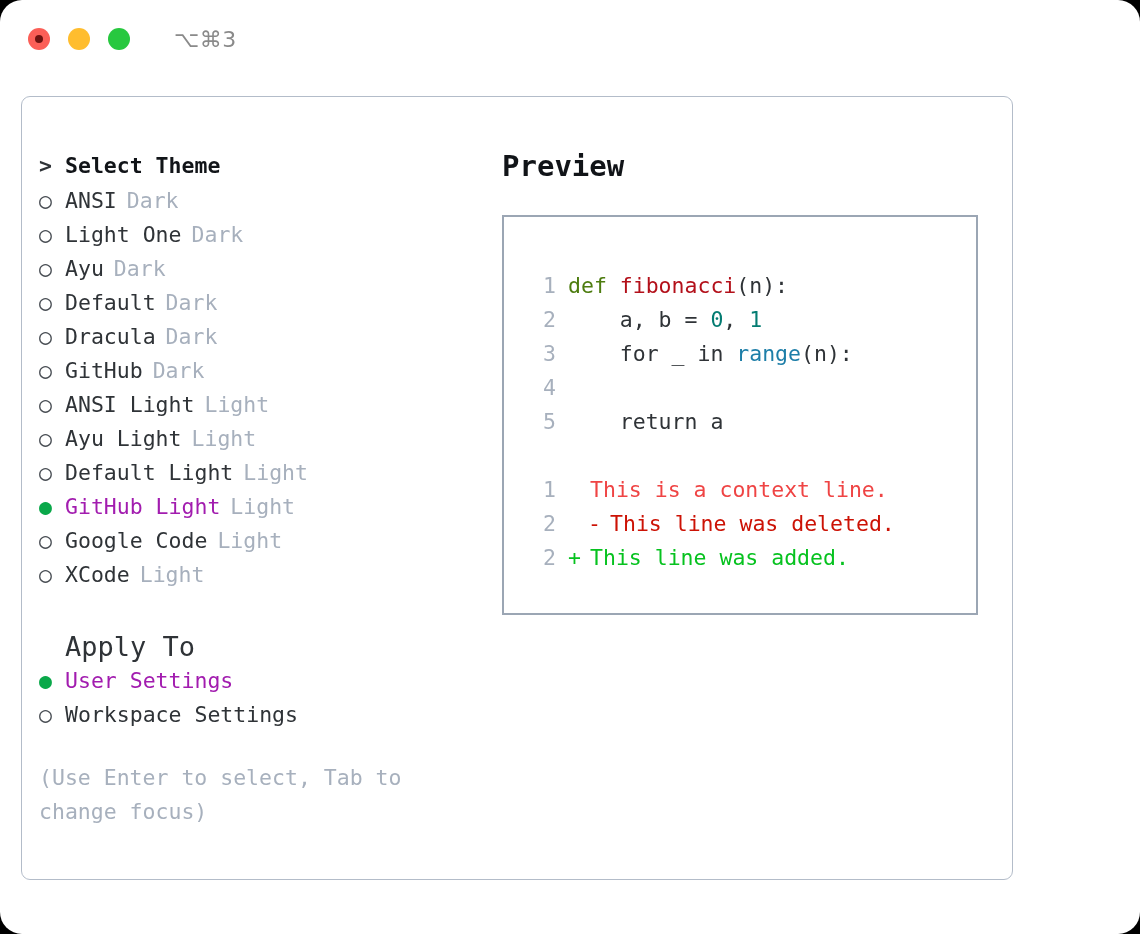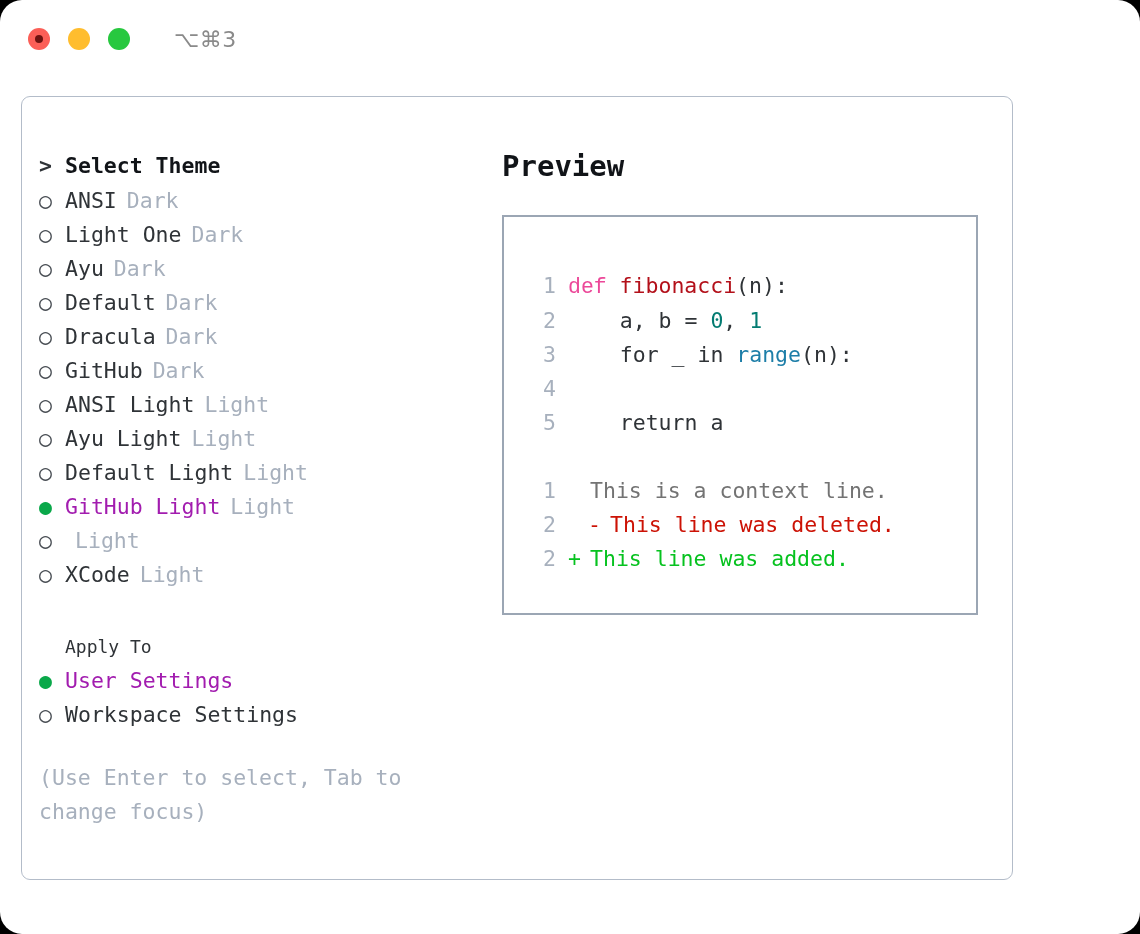--- a/index.html
+++ b/index.html
@@ -118,21 +118,21 @@
   }
   .item-label { color: #2f3337; }
   .item-label.selected { color: #a21caf; }
   .item-tag {
     color: #a7b0bd;
     margin-left: 10px;
   }
 
   .section-gap { height: 38px; }
   .apply-header {
-    font-size: 18px;
+    font-size: 27px;
     line-height: 34px;
     color: #2f3337;
     padding-left: 26px;
     white-space: pre;
   }
 
   #hint {
     position: absolute;
     left: 17px;
     top: 664px;
@@ -175,29 +175,29 @@
   }
   .lineno {
     flex: 0 0 30px;
     width: 30px;
     text-align: right;
     color: #a7b0bd;
     margin-right: 12px;
   }
   .codetext { white-space: pre; }
 
-  .tok-def   { color: #ec4899; font-family: Liberation Mono, monospace; }
+  .tok-def   { color: #4d7c0f; }
   .tok-fn    { color: #b3101a; }
   .tok-num   { color: #047c72; }
   .tok-call  { color: #1d7ea8; }
   .tok-plain { color: #2f3337; }
 
   .blank-line { height: 34px; }
 
-  .diff-ctx  { color: #737373; }
+  .diff-ctx  { color: #ef4444; }
   .diff-del  { color: #cc1205; margin-left: 20px; }
   .diff-add  { color: #06c21f; }
   .diff-sign { display: inline-block; width: 22px; }
 </style>
 </head>
 <body>
 
 <div id="window">
 
   <div id="titlebar">
@@ -221,21 +221,21 @@
             <div class="row"><span class="marker dot-off">○</span><span class="item-label">ANSI</span><span class="item-tag">Dark</span></div>
             <div class="row"><span class="marker dot-off">○</span><span class="item-label">Light One</span><span class="item-tag">Dark</span></div>
             <div class="row"><span class="marker dot-off">○</span><span class="item-label">Ayu</span><span class="item-tag">Dark</span></div>
             <div class="row"><span class="marker dot-off">○</span><span class="item-label">Default</span><span class="item-tag">Dark</span></div>
             <div class="row"><span class="marker dot-off">○</span><span class="item-label">Dracula</span><span class="item-tag">Dark</span></div>
             <div class="row"><span class="marker dot-off">○</span><span class="item-label">GitHub</span><span class="item-tag">Dark</span></div>
             <div class="row"><span class="marker dot-off">○</span><span class="item-label">ANSI Light</span><span class="item-tag">Light</span></div>
             <div class="row"><span class="marker dot-off">○</span><span class="item-label">Ayu Light</span><span class="item-tag">Light</span></div>
             <div class="row"><span class="marker dot-off">○</span><span class="item-label">Default Light</span><span class="item-tag">Light</span></div>
             <div class="row"><span class="marker dot-on">●</span><span class="item-label selected">GitHub Light</span><span class="item-tag">Light</span></div>
-            <div class="row"><span class="marker dot-off">○</span><span class="item-tag">Light</span></div>
+            <div class="row"><span class="marker dot-off">○</span><span class="item-label">Google Code</span><span class="item-tag">Light</span></div>
             <div class="row"><span class="marker dot-off">○</span><span class="item-label">XCode</span><span class="item-tag">Light</span></div>
           </div>
 
         <div class="section-gap"></div>
 
         <div class="apply-header">Apply To</div>
         <div id="apply-items">
             <div class="row"><span class="marker dot-on">●</span><span class="item-label selected">User Settings</span></div>
             <div class="row"><span class="marker dot-off">○</span><span class="item-label">Workspace Settings</span></div>
           </div>

